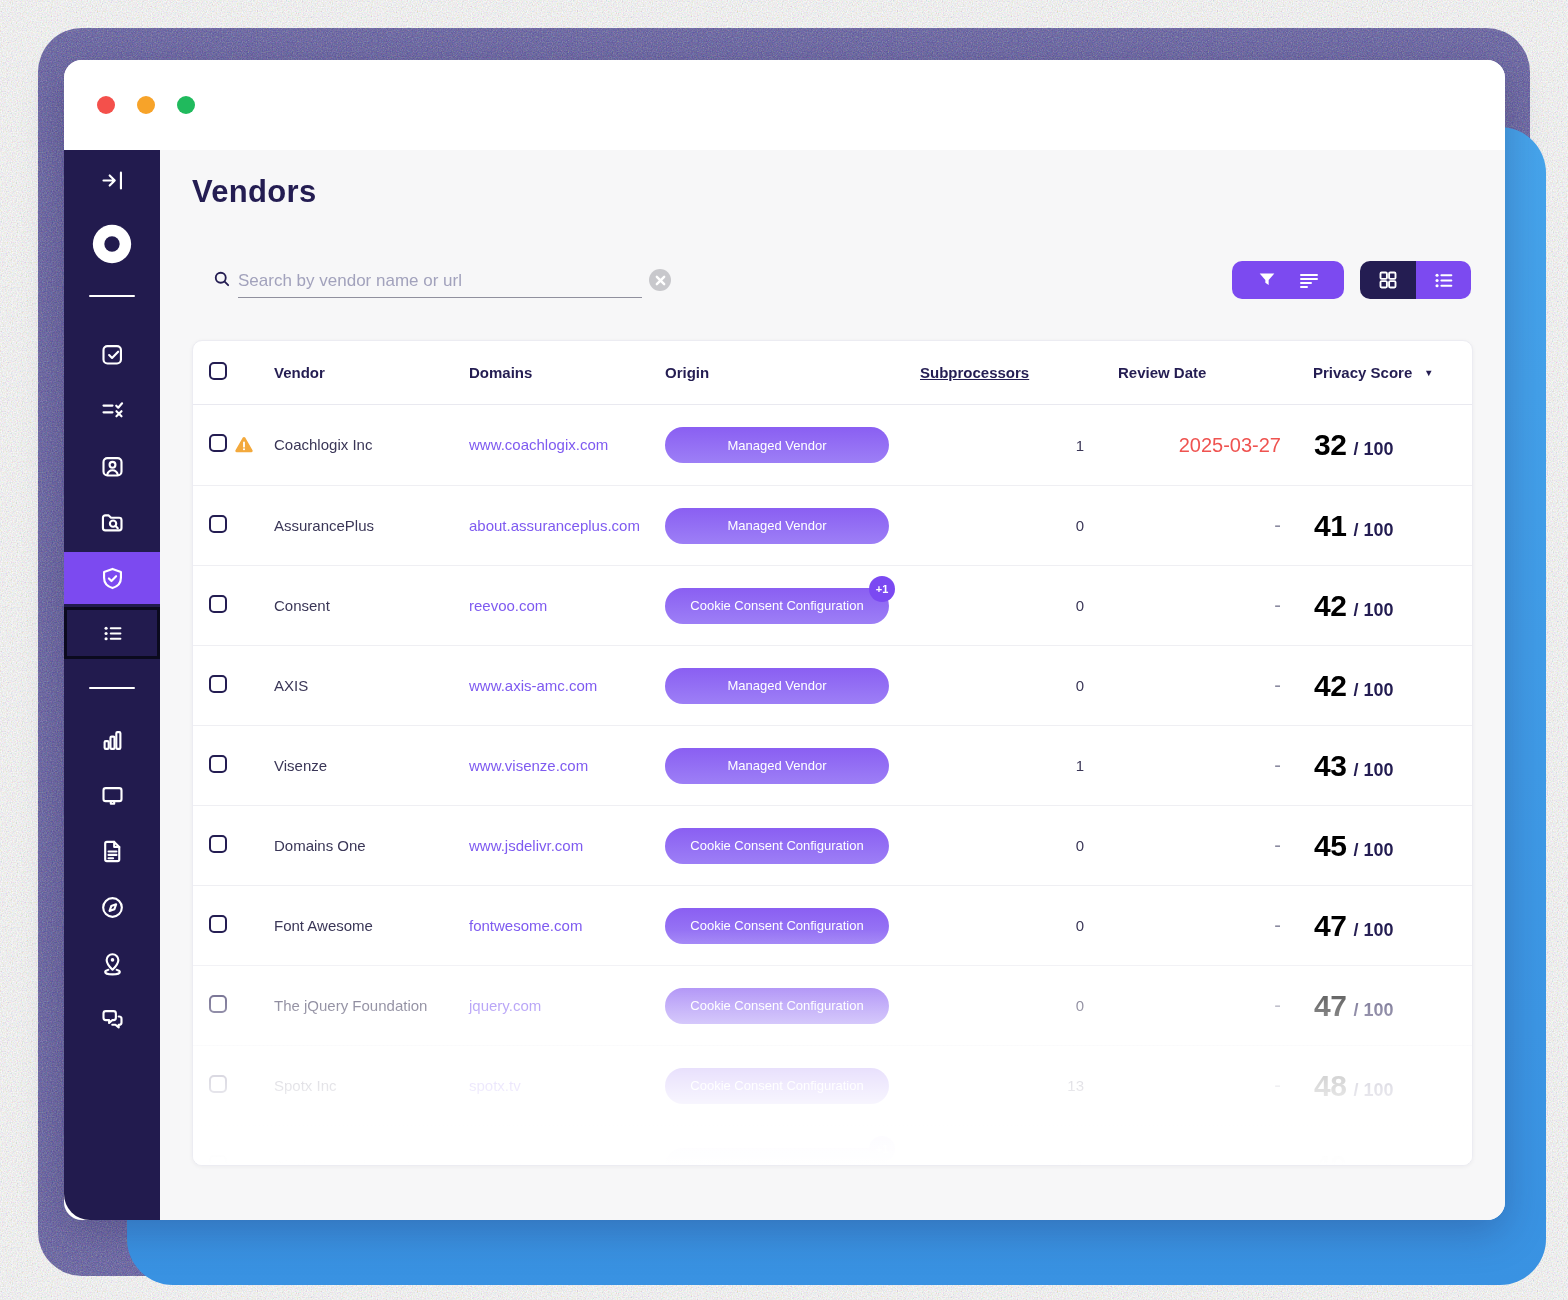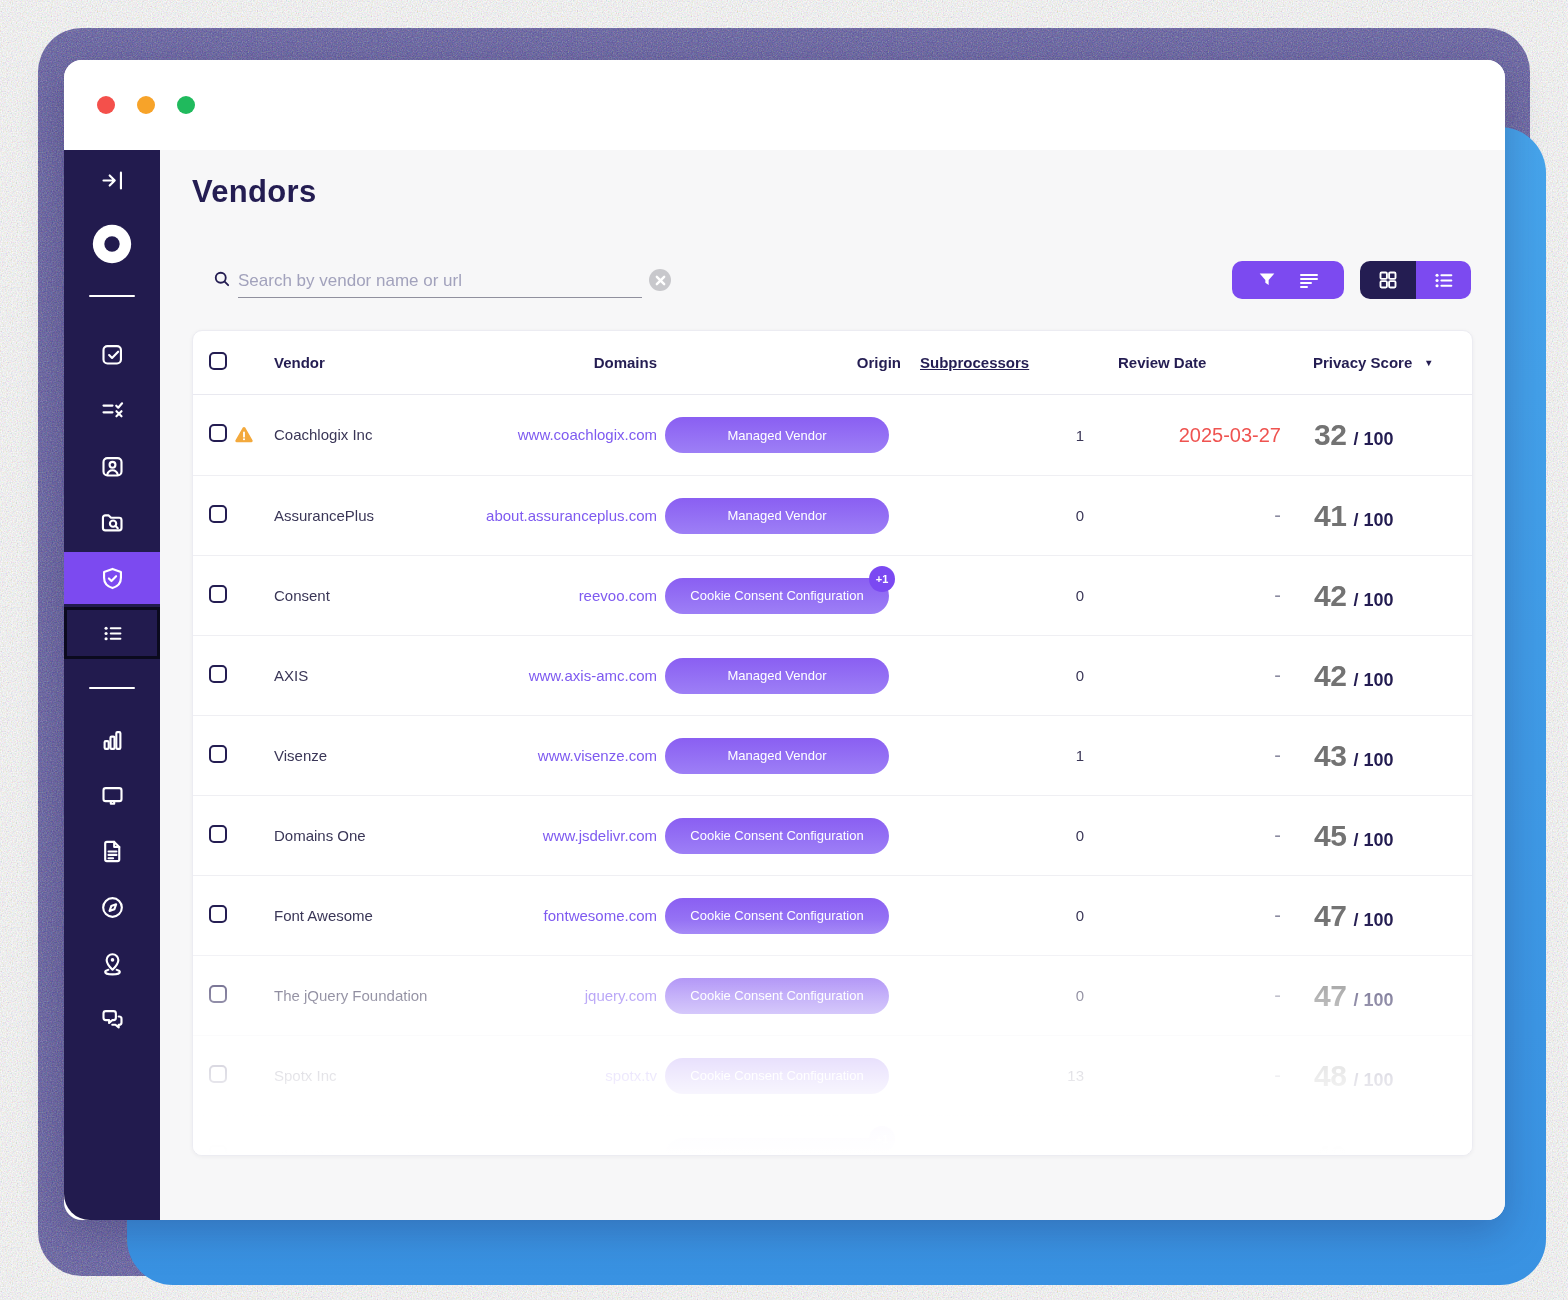--- a/index.html
+++ b/index.html
@@ -43,52 +43,52 @@
   .clear-btn { position:absolute; left:489px; top:119px; width:22px; height:22px; border-radius:50%;
     background:#c8c8cc; display:flex; align-items:center; justify-content:center; cursor:pointer; }
   .filter-pill { position:absolute; left:1072px; top:111px; width:112px; height:38px; border-radius:10px;
     background:#7c4af0; display:flex; align-items:center; justify-content:space-around; padding:0 14px; cursor:pointer; }
   .view-toggle { position:absolute; left:1200px; top:111px; width:111px; height:38px; border-radius:10px;
     overflow:hidden; display:flex; }
   .seg { flex:1; display:flex; align-items:center; justify-content:center; cursor:pointer; }
   .seg.grid-seg { background:#241d52; }
   .seg.list-seg { background:#7c4af0; }
   
-  .table-card { position:absolute; left:32px; top:180px; width:1281px; height:826px;
+  .table-card { position:absolute; left:32px; top:190px; width:1281px; height:826px;
     background:#fff; border:1px solid #ececf2; border-radius:10px; overflow:hidden;
     box-shadow:0 1px 4px rgba(30,30,60,.05); }
   .thead, .vrow { display:grid; grid-template-columns:40px 32px 196px 196px 244px 205px 180px 1fr;
     align-items:center; }
   .thead { height:64px; font-size:15px; font-weight:bold; color:#241d52; border-bottom:1px solid #e9e9f0; }
   .vrow { height:80px; }
   .vrow + .vrow { border-top:1px solid #efeff3; }
   .vrow:nth-child(9) { opacity:.8; }
   .vrow:nth-child(10) { opacity:.5; }
   .cbx { width:18px; height:18px; margin-left:16px; border:2.5px solid #241d52; border-radius:5px;
     background:#fff; display:inline-block; cursor:pointer; }
   .pad9  { padding-left:9px; }
-  .pad8  { padding-left:8px;text-align:right; }
+  .pad8  { padding-left:8px; }
   .pad19 { padding-left:19px;text-decoration:underline; }
   .pad12 { padding-left:12px; }
   .pad27 { padding-left:27px; display:flex; align-items:center; }
   .caret { font-size:10px; margin-left:14px; color:#241d52; cursor:pointer; }
   .vendor-name { font-size:15px; color:#3a3657; }
   .domain-link { font-size:15px; color:#7e5af0; text-decoration:none; cursor:pointer; }
   .pill-wrap { position:relative; display:inline-block; margin-left:8px; }
   .pill { width:224px; height:36px; border-radius:18px; display:flex; align-items:center; justify-content:center;
     background:linear-gradient(180deg,#8a5ff2 0%,#9d7ff6 100%);
     color:#fff; font-size:13px; white-space:nowrap; }
   .plus-badge { position:absolute; top:-12px; right:-6px; width:26px; height:26px; border-radius:50%;
     background:#7b49f2; color:#fff; font-size:11px; font-weight:bold;
     display:flex; align-items:center; justify-content:center; }
   .sub-cell { text-align:right; padding-right:22px; font-size:15px; color:#3a3657; }
   .date-cell { text-align:right; padding-right:5px; font-size:20px; color:#8a8aa0; }
   .date-cell.alert { color:#ef5350; }
   .score-cell { padding-left:28px; display:flex; align-items:baseline; }
-  .score-num { font-size:30px; font-weight:800; color:#737373; letter-spacing:-.5px; }
+  .score-num { font-size:30px; font-weight:800; color:#000000; letter-spacing:-.5px; }
   .score-suffix { font-size:18px; font-weight:800; color:#241d52; margin-left:7px; }
   .warn-wrap { display:flex; align-items:center; justify-content:flex-start; }
   .hide { visibility:hidden; }
   .fade-overlay { position:absolute; left:0; right:0; bottom:0; height:235px; pointer-events:none;
     background:linear-gradient(180deg, rgba(255,255,255,0) 0%, rgba(255,255,255,.6) 42%,
       rgba(255,255,255,.94) 78%, #ffffff 100%); }
   .tooltip { position:absolute; left:75px; top:318px; background:#6a6a6e; color:#fff; font-size:15px;
     padding:9px 17px; border-radius:8px; white-space:nowrap; z-index:50;
     box-shadow:0 8px 18px rgba(60,60,120,.3); }
   svg { display:block; }

